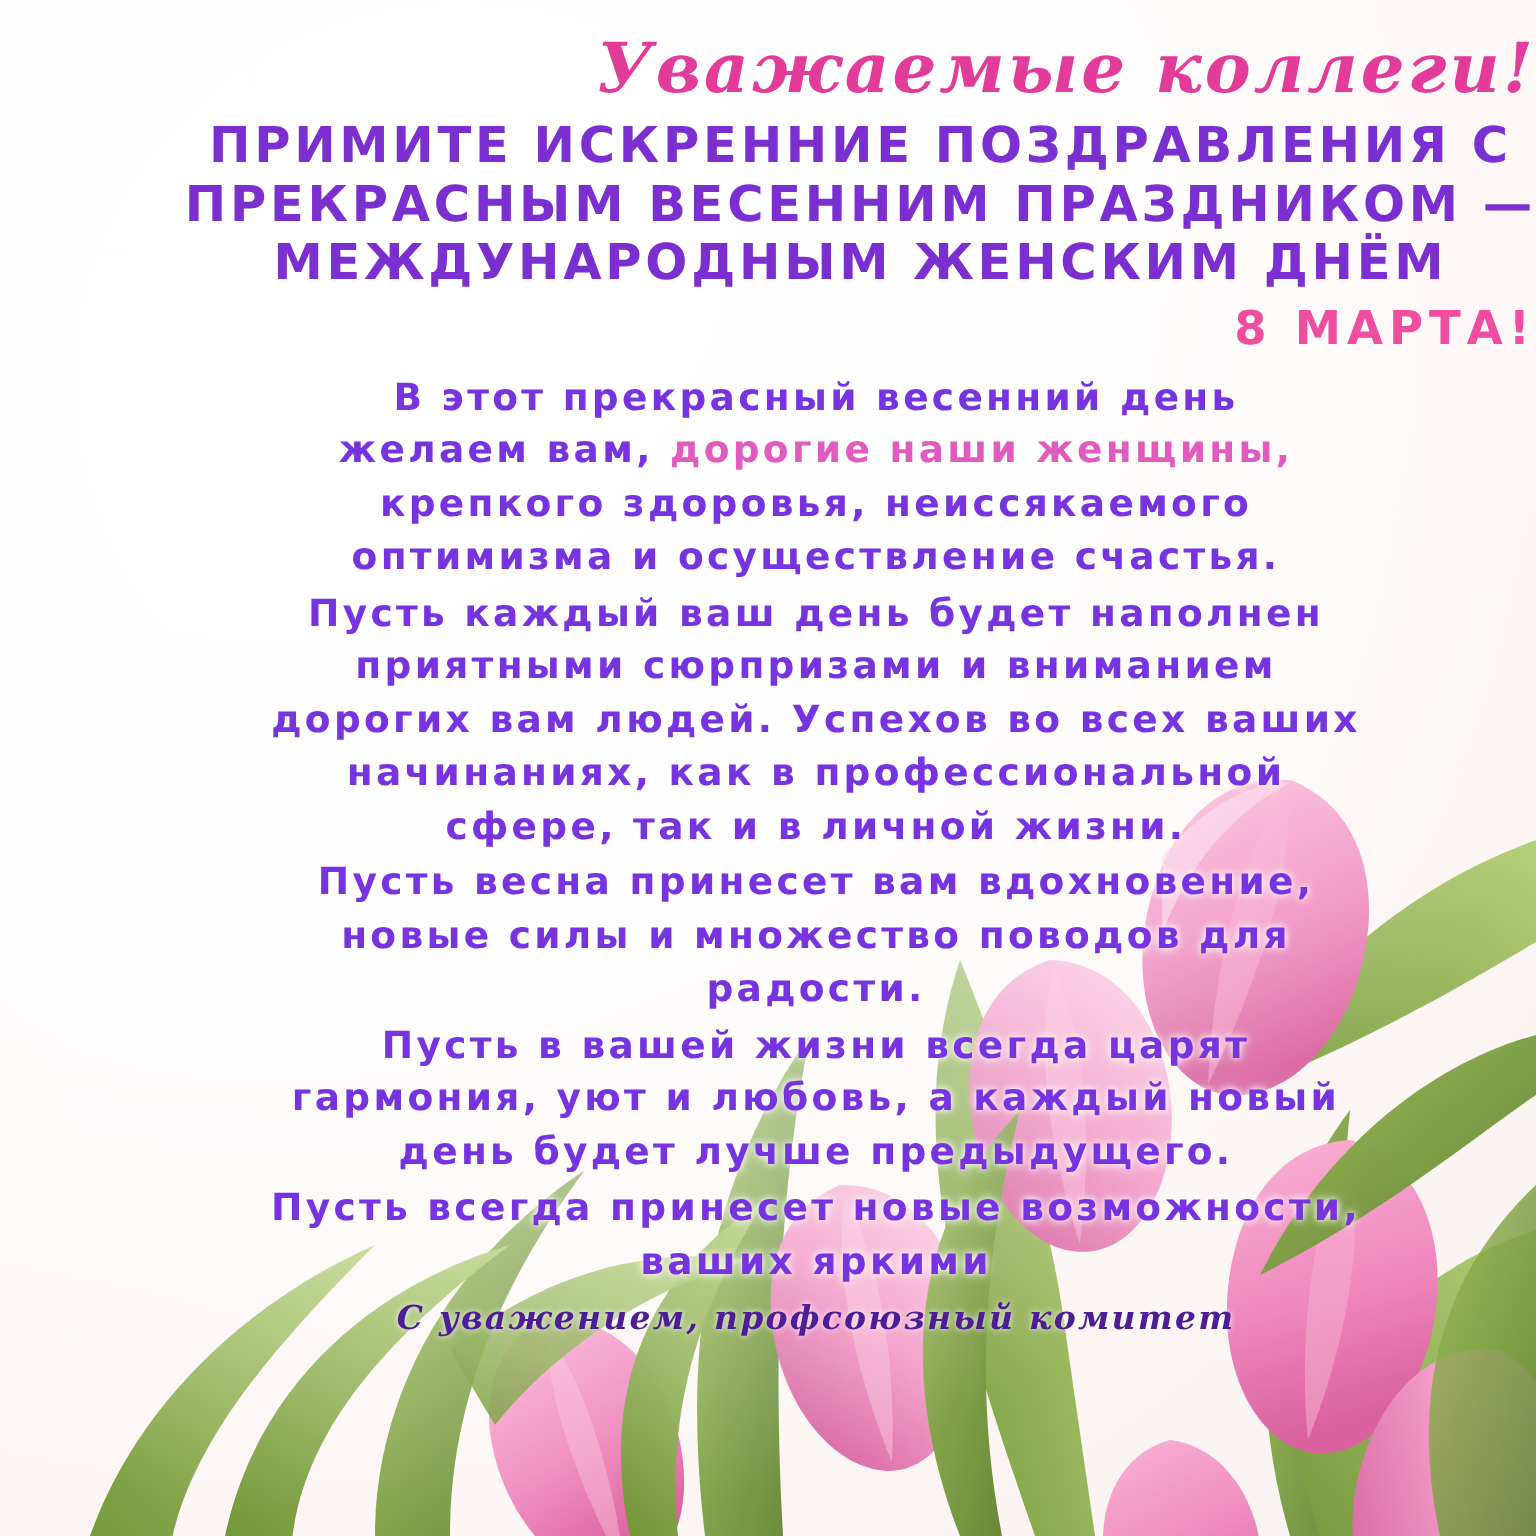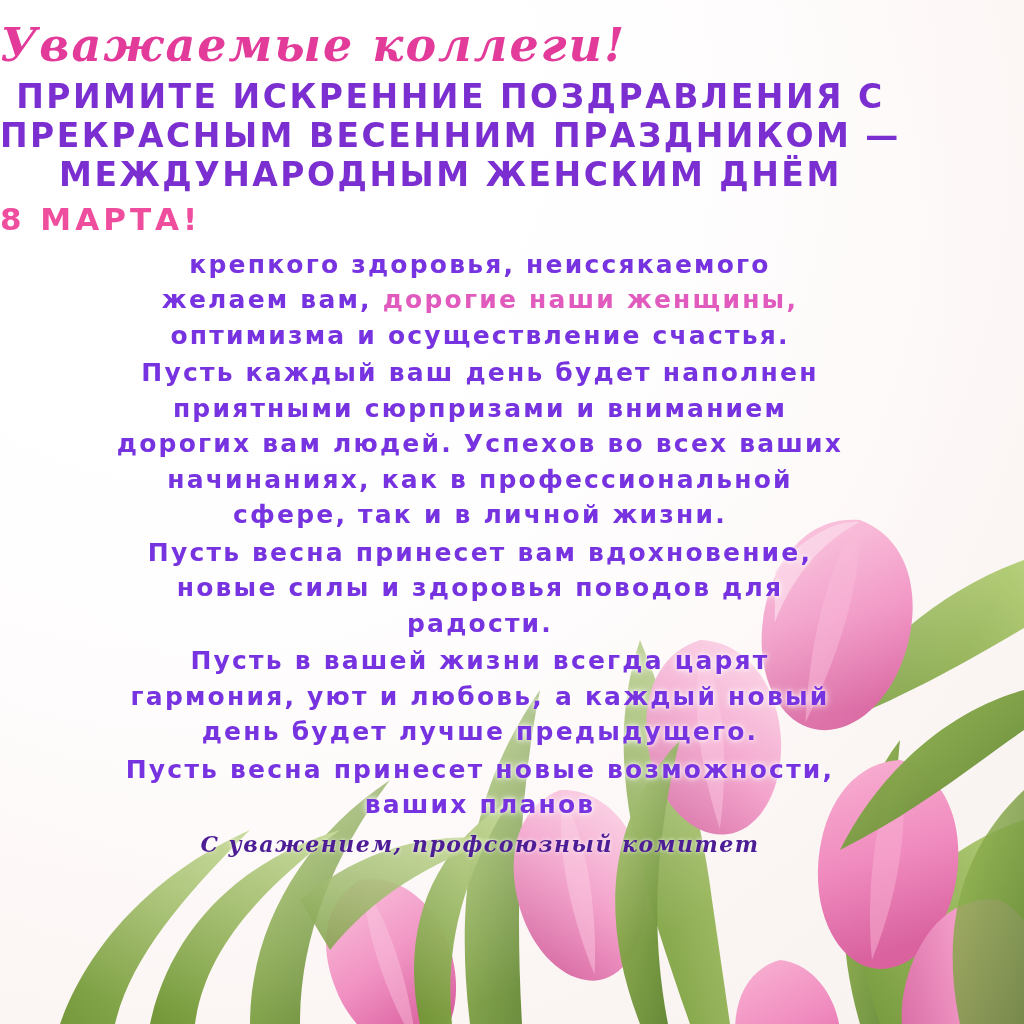--- a/index.html
+++ b/index.html
@@ -33,21 +33,21 @@
     height: 1024px;
     pointer-events: none;
   }
 
   
   .content {
     position: absolute;
     inset: 0;
     display: flex;
     flex-direction: column;
-    align-items: flex-start;
+    align-items: flex-end;
     padding-top: 14px;
     box-sizing: border-box;
   }
 
   .script-title {
     font-family: "DejaVu Serif", serif;
     font-style: italic;
     font-weight: bold;
     font-size: 46px;
     letter-spacing: 2px;
@@ -209,48 +209,49 @@
       <span class="ln">ПРИМИТЕ  ИСКРЕННИЕ ПОЗДРАВЛЕНИЯ С</span>
       <span class="ln">ПРЕКРАСНЫМ ВЕСЕННИМ ПРАЗДНИКОМ —</span>
       <span class="ln">МЕЖДУНАРОДНЫМ ЖЕНСКИМ ДНЁМ</span>
     </div>
 
     <div class="date-line">8 МАРТА!</div>
 
     <div class="body-text">
 
       <span class="p">
+        <span class="ln">В этот прекрасный весенний день</span>
+        <span class="ln">желаем вам, <span class="pinky">дорогие наши женщины,</span></span>
         <span class="ln">крепкого здоровья, неиссякаемого</span>
-        <span class="ln">желаем вам, <span class="pinky">дорогие наши женщины,</span></span>
         <span class="ln">оптимизма и осуществление счастья.</span>
       </span>
 
       <span class="p">
         <span class="ln">Пусть каждый ваш день будет наполнен</span>
         <span class="ln">приятными сюрпризами и вниманием</span>
         <span class="ln">дорогих вам людей. Успехов во всех ваших</span>
         <span class="ln">начинаниях, как в профессиональной</span>
         <span class="ln">сфере, так и в личной жизни.</span>
       </span>
 
       <span class="p">
         <span class="ln">Пусть весна принесет вам вдохновение,</span>
-        <span class="ln">новые силы и здоровья поводов для</span>
+        <span class="ln">новые силы и множество поводов для</span>
         <span class="ln">радости.</span>
       </span>
 
       <span class="p">
         <span class="ln">Пусть в вашей жизни всегда царят</span>
         <span class="ln">гармония, уют и любовь, а каждый новый</span>
         <span class="ln">день будет лучше предыдущего.</span>
       </span>
 
       <span class="p">
-        <span class="ln">Пусть весна принесет новые возможности,</span>
-        <span class="ln">ваших планов</span>
+        <span class="ln">Пусть всегда принесет новые возможности,</span>
+        <span class="ln">ваших яркими</span>
       </span>
 
     </div>
 
     <div class="signature">С уважением, профсоюзный комитет</div>
 
   </div>
 </div>
 
 </body></html>

